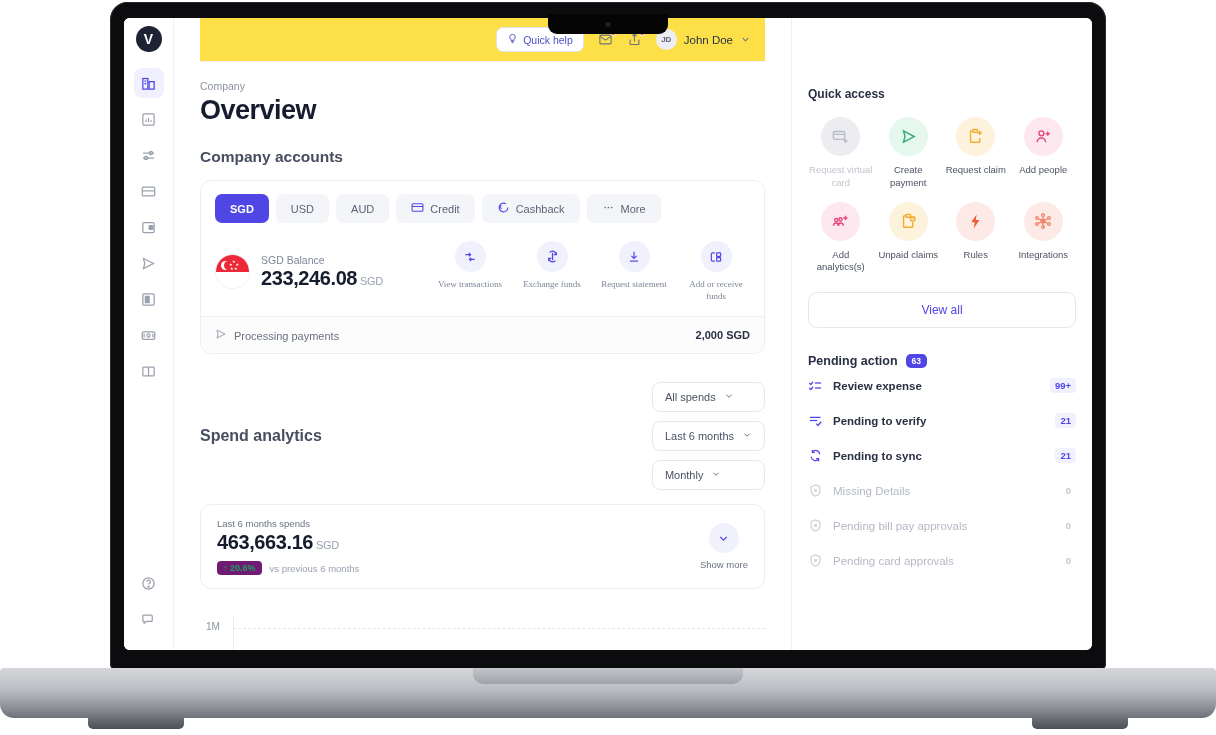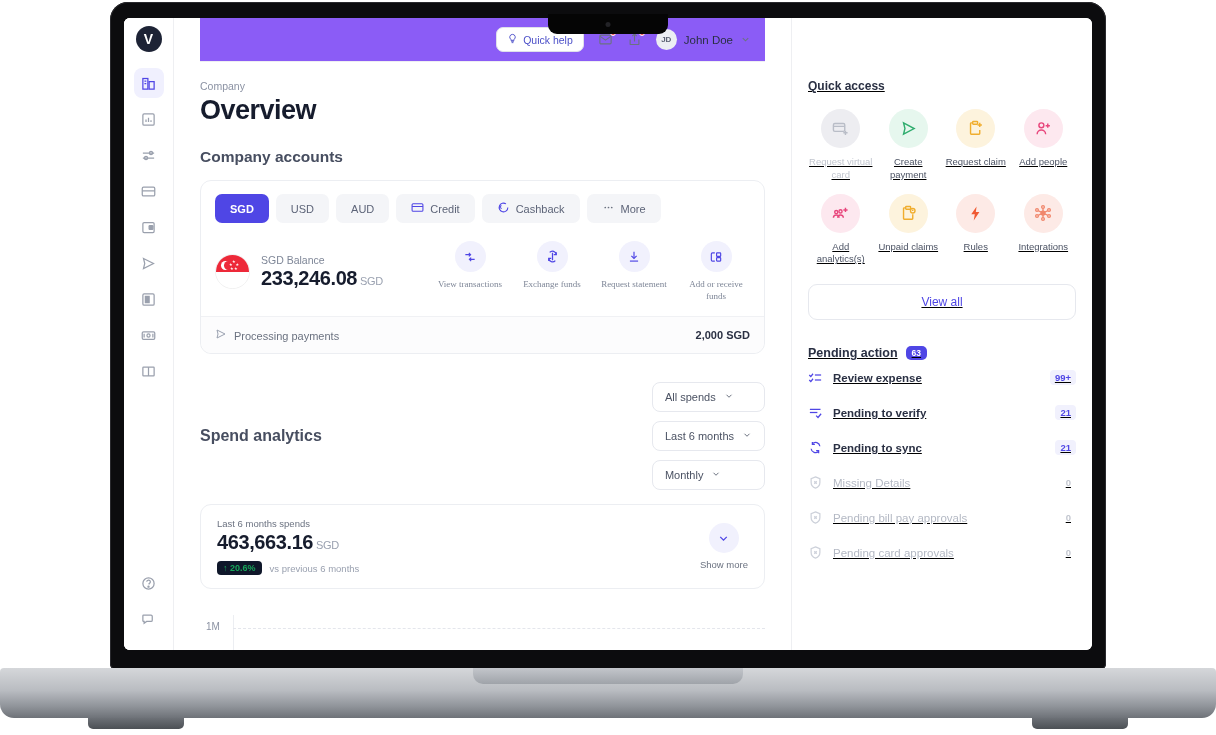--- a/index.html
+++ b/index.html
@@ -78,21 +78,21 @@
 
   
   .content { flex: 1; display: flex; min-width: 0; }
   .main {
     flex: 1; min-width: 0; padding: 0 26px;
     border-right: 1px solid #eeeff2; overflow: hidden;
   }
   .topbar {
     height: 44px; display: flex; align-items: center; justify-content: flex-end;
     gap: 14px; border-bottom: 1px solid #eeeff2;
-    padding-right: 14px; background:#8b5cf6;
+    padding-right: 14px; background:#fde047;
   }
   .qh-btn {
     display: flex; align-items: center; gap: 5px;
     border: 1px solid #dfe0ea; border-radius: 7px;
     padding: 5px 10px; font-size: 10.5px; color: #4b4fc8; cursor: pointer;
     background: #fff;
   }
   .icon-btn { position: relative; color: #6b7280; cursor: pointer;
     display:flex; align-items:center; }
   .dot { position: absolute; top: -2px; right: -3px; width: 6px; height: 6px;
@@ -157,38 +157,38 @@
     font-size: 11px; color: #4b5263; padding: 8px 12px; cursor: pointer;
     display: flex; align-items: center; gap: 8px; }
 
   .sum-card { margin-top: 14px; border: 1px solid #eceef2; border-radius: 11px;
     padding: 13px 16px; display: flex; align-items: center; }
   .sum-lbl { font-size: 9.5px; color: #6b7280; }
   .sum-amt { font-size: 20px; font-weight: 700; color: #161c2d;
     letter-spacing: -.4px; margin-top: 2px; }
   .sum-cur { font-size: 11px; font-weight: 400; color: #9aa1b0; margin-left: 3px; }
   .delta-row { display: flex; align-items: center; gap: 8px; margin-top: 7px; }
-  .delta { background: #0f172a; color: #17a55a; font-size: 9px; font-weight: 700;
+  .delta { background: #701a75; color: #17a55a; font-size: 9px; font-weight: 700;
     padding: 2px 6px; border-radius: 4px; }
   .delta-txt { font-size: 9.5px; color: #9aa1b0; }
   .showmore { margin-left: auto; text-align: center; cursor: pointer; }
   .sm-circ { width: 30px; height: 30px; border-radius: 50%; background: #f1f1fd;
     display: flex; align-items: center; justify-content: center;
     margin: 0 auto 6px; color: #4f46e5; }
   .sm-lbl { font-size: 9.5px; color: #6b7280; }
 
   .chart { margin-top: 26px; position: relative; height: 60px; }
   .ytick { position: absolute; left: 6px; top: 6px; font-size: 10px; color: #8b92a3; }
   .yaxis { position: absolute; left: 33px; top: 0; bottom: 0; width: 1px;
     background: #eceef2; }
   .gridline { position: absolute; left: 33px; right: 0; top: 13px;
     border-top: 1px dashed #e4e6ec; }
 
   
-  .right { width: 300px; flex: 0 0 300px; padding: 8px 16px; overflow: hidden; text-decoration: underline; }
+  .right { width: 300px; flex: 0 0 300px; padding: 16px 16px; overflow: hidden; }
   .rp-title { font-size: 12px; font-weight: 700; color: #2a3043; margin-top: 53px; }
   .qa-grid { display: grid; grid-template-columns: repeat(4,1fr);
     gap: 12px 2px; margin-top: 16px; }
   .qa { text-align: center; cursor: pointer; }
   .qa-circ { width: 39px; height: 39px; border-radius: 50%;
     display: flex; align-items: center; justify-content: center; margin: 0 auto 8px; }
   .qa-lbl { font-size: 9.5px; color: #4b5263; line-height: 1.35; }
   .qa.disabled .qa-lbl { color: #c2c6cf; }
 
   .viewall { margin-top: 18px; border: 1px solid #e6e8ee; border-radius: 9px;

